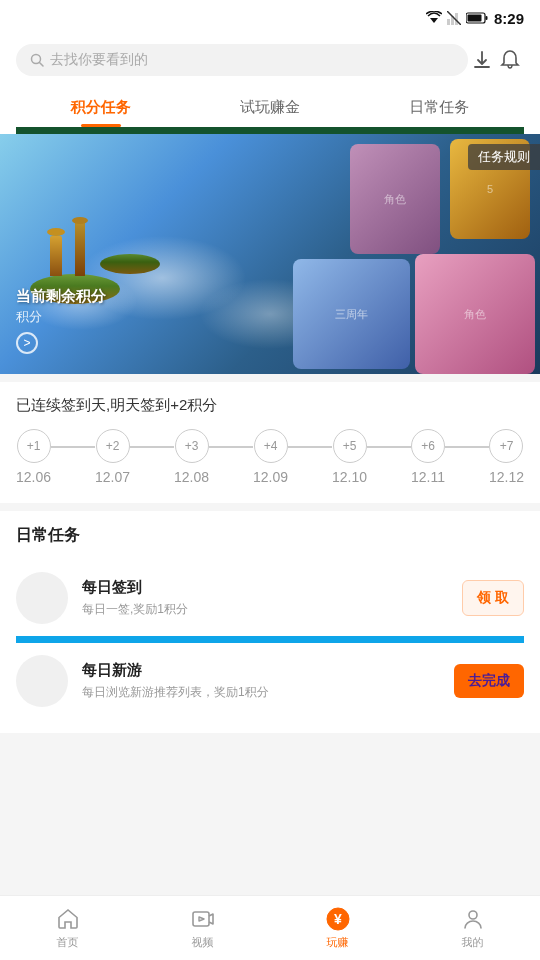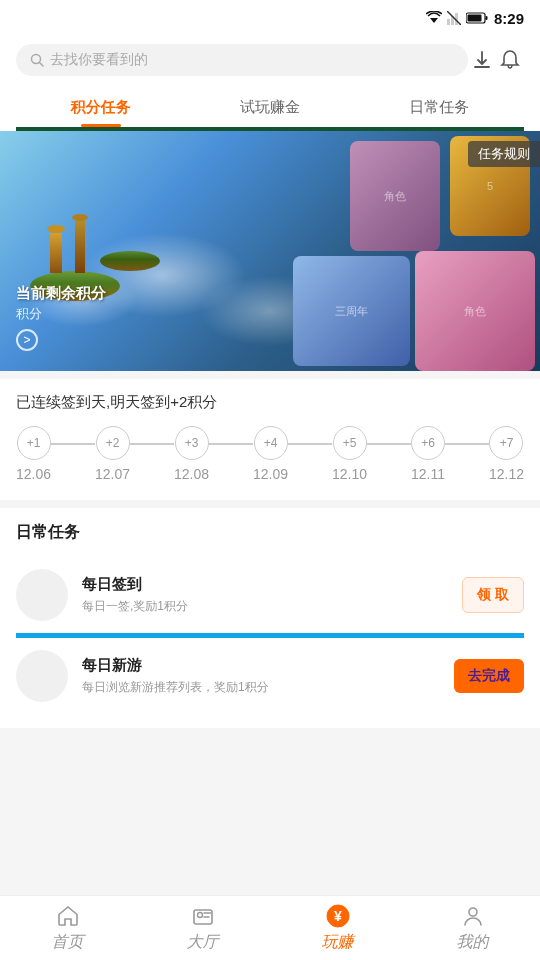--- a/index.html
+++ b/index.html
@@ -64,21 +64,21 @@
       display: flex;
       align-items: center;
       justify-content: center;
       cursor: pointer;
     }
 
     
     .tabs {
       background: #fff;
       display: flex;
-      border-bottom: 4px solid #14532d;
+      border-bottom: 7px solid #14532d;
     }
     .tab {
       flex: 1;
       text-align: center;
       padding: 10px 0 10px;
       font-size: 15px;
       color: #666;
       cursor: pointer;
       position: relative;
     }
@@ -255,21 +255,21 @@
       font-size: 16px;
       font-weight: 700;
       color: #222;
       margin-bottom: 14px;
     }
     .task-item {
       display: flex;
       align-items: center;
       gap: 14px;
       padding: 12px 0;
-      border-bottom: 5px solid #0ea5e9;
+      border-bottom: 7px solid #0ea5e9;
     }
     .task-item:last-child { border-bottom: none; }
     .task-icon-wrap {
       width: 52px;
       height: 52px;
       border-radius: 50%;
       background: #f0f0f0;
       flex-shrink: 0;
     }
     .task-info { flex: 1; }
@@ -322,23 +322,22 @@
       cursor: pointer;
     }
     .nav-icon {
       width: 26px;
       height: 26px;
       display: flex;
       align-items: center;
       justify-content: center;
     }
     .nav-label {
-      font-size: 16px;
+      font-size: 11px;
       color: #999;
-      font-style: italic;
     }
     .nav-item.active .nav-label { color: #ff6600; }
     .nav-item.active svg path,
     .nav-item.active svg rect,
     .nav-item.active svg circle { stroke: #ff6600 !important; }
 
     
     .bottom-spacer { height: 70px; }
   </style>
 </head>
@@ -506,31 +505,31 @@
 
   <div class="nav-item">
     <div class="nav-icon">
       <svg width="24" height="24" viewBox="0 0 24 24" fill="none">
         <path d="M3 10.5L12 3L21 10.5V20C21 20.6 20.6 21 20 21H15V15H9V21H4C3.4 21 3 20.6 3 20V10.5Z" stroke="#999" stroke-width="1.6" fill="none"></path>
       </svg>
     </div>
     <span class="nav-label">首页</span>
   </div>
 
+
   <div class="nav-item">
     <div class="nav-icon">
       <svg width="24" height="24" viewBox="0 0 24 24" fill="none">
-        <rect x="3" y="6" width="18" height="14" rx="2" stroke="#999" stroke-width="1.6"></rect>
-        <circle cx="9" cy="11" r="2.5" stroke="#999" stroke-width="1.4"></circle>
-        <path d="M13 9 L20 9 M13 13 L18 13" stroke="#999" stroke-width="1.4" stroke-linecap="round"></path>
-      </svg>
-    </div>
-    <span class="nav-label">大厅</span>
-  </div>
-
+        <rect x="2" y="5" width="16" height="14" rx="2" stroke="#999" stroke-width="1.6"></rect>
+        <path d="M18 9L22 7V17L18 15" stroke="#999" stroke-width="1.6" stroke-linejoin="round"></path>
+        <path d="M8 10 L13 12 L8 14Z" stroke="#999" stroke-width="1.4" stroke-linejoin="round"></path>
+      </svg>
+    </div>
+    <span class="nav-label">视频</span>
+  </div>
 
   <div class="nav-item active">
     <div class="nav-icon">
       <svg width="26" height="26" viewBox="0 0 26 26" fill="none">
         <circle cx="13" cy="13" r="11" fill="#ff6600"></circle>
         <text x="13" y="18" text-anchor="middle" font-size="14" font-weight="bold" fill="#fff" font-family="Arial">¥</text>
       </svg>
     </div>
     <span class="nav-label" style="color:#ff6600;">玩赚</span>
   </div>

